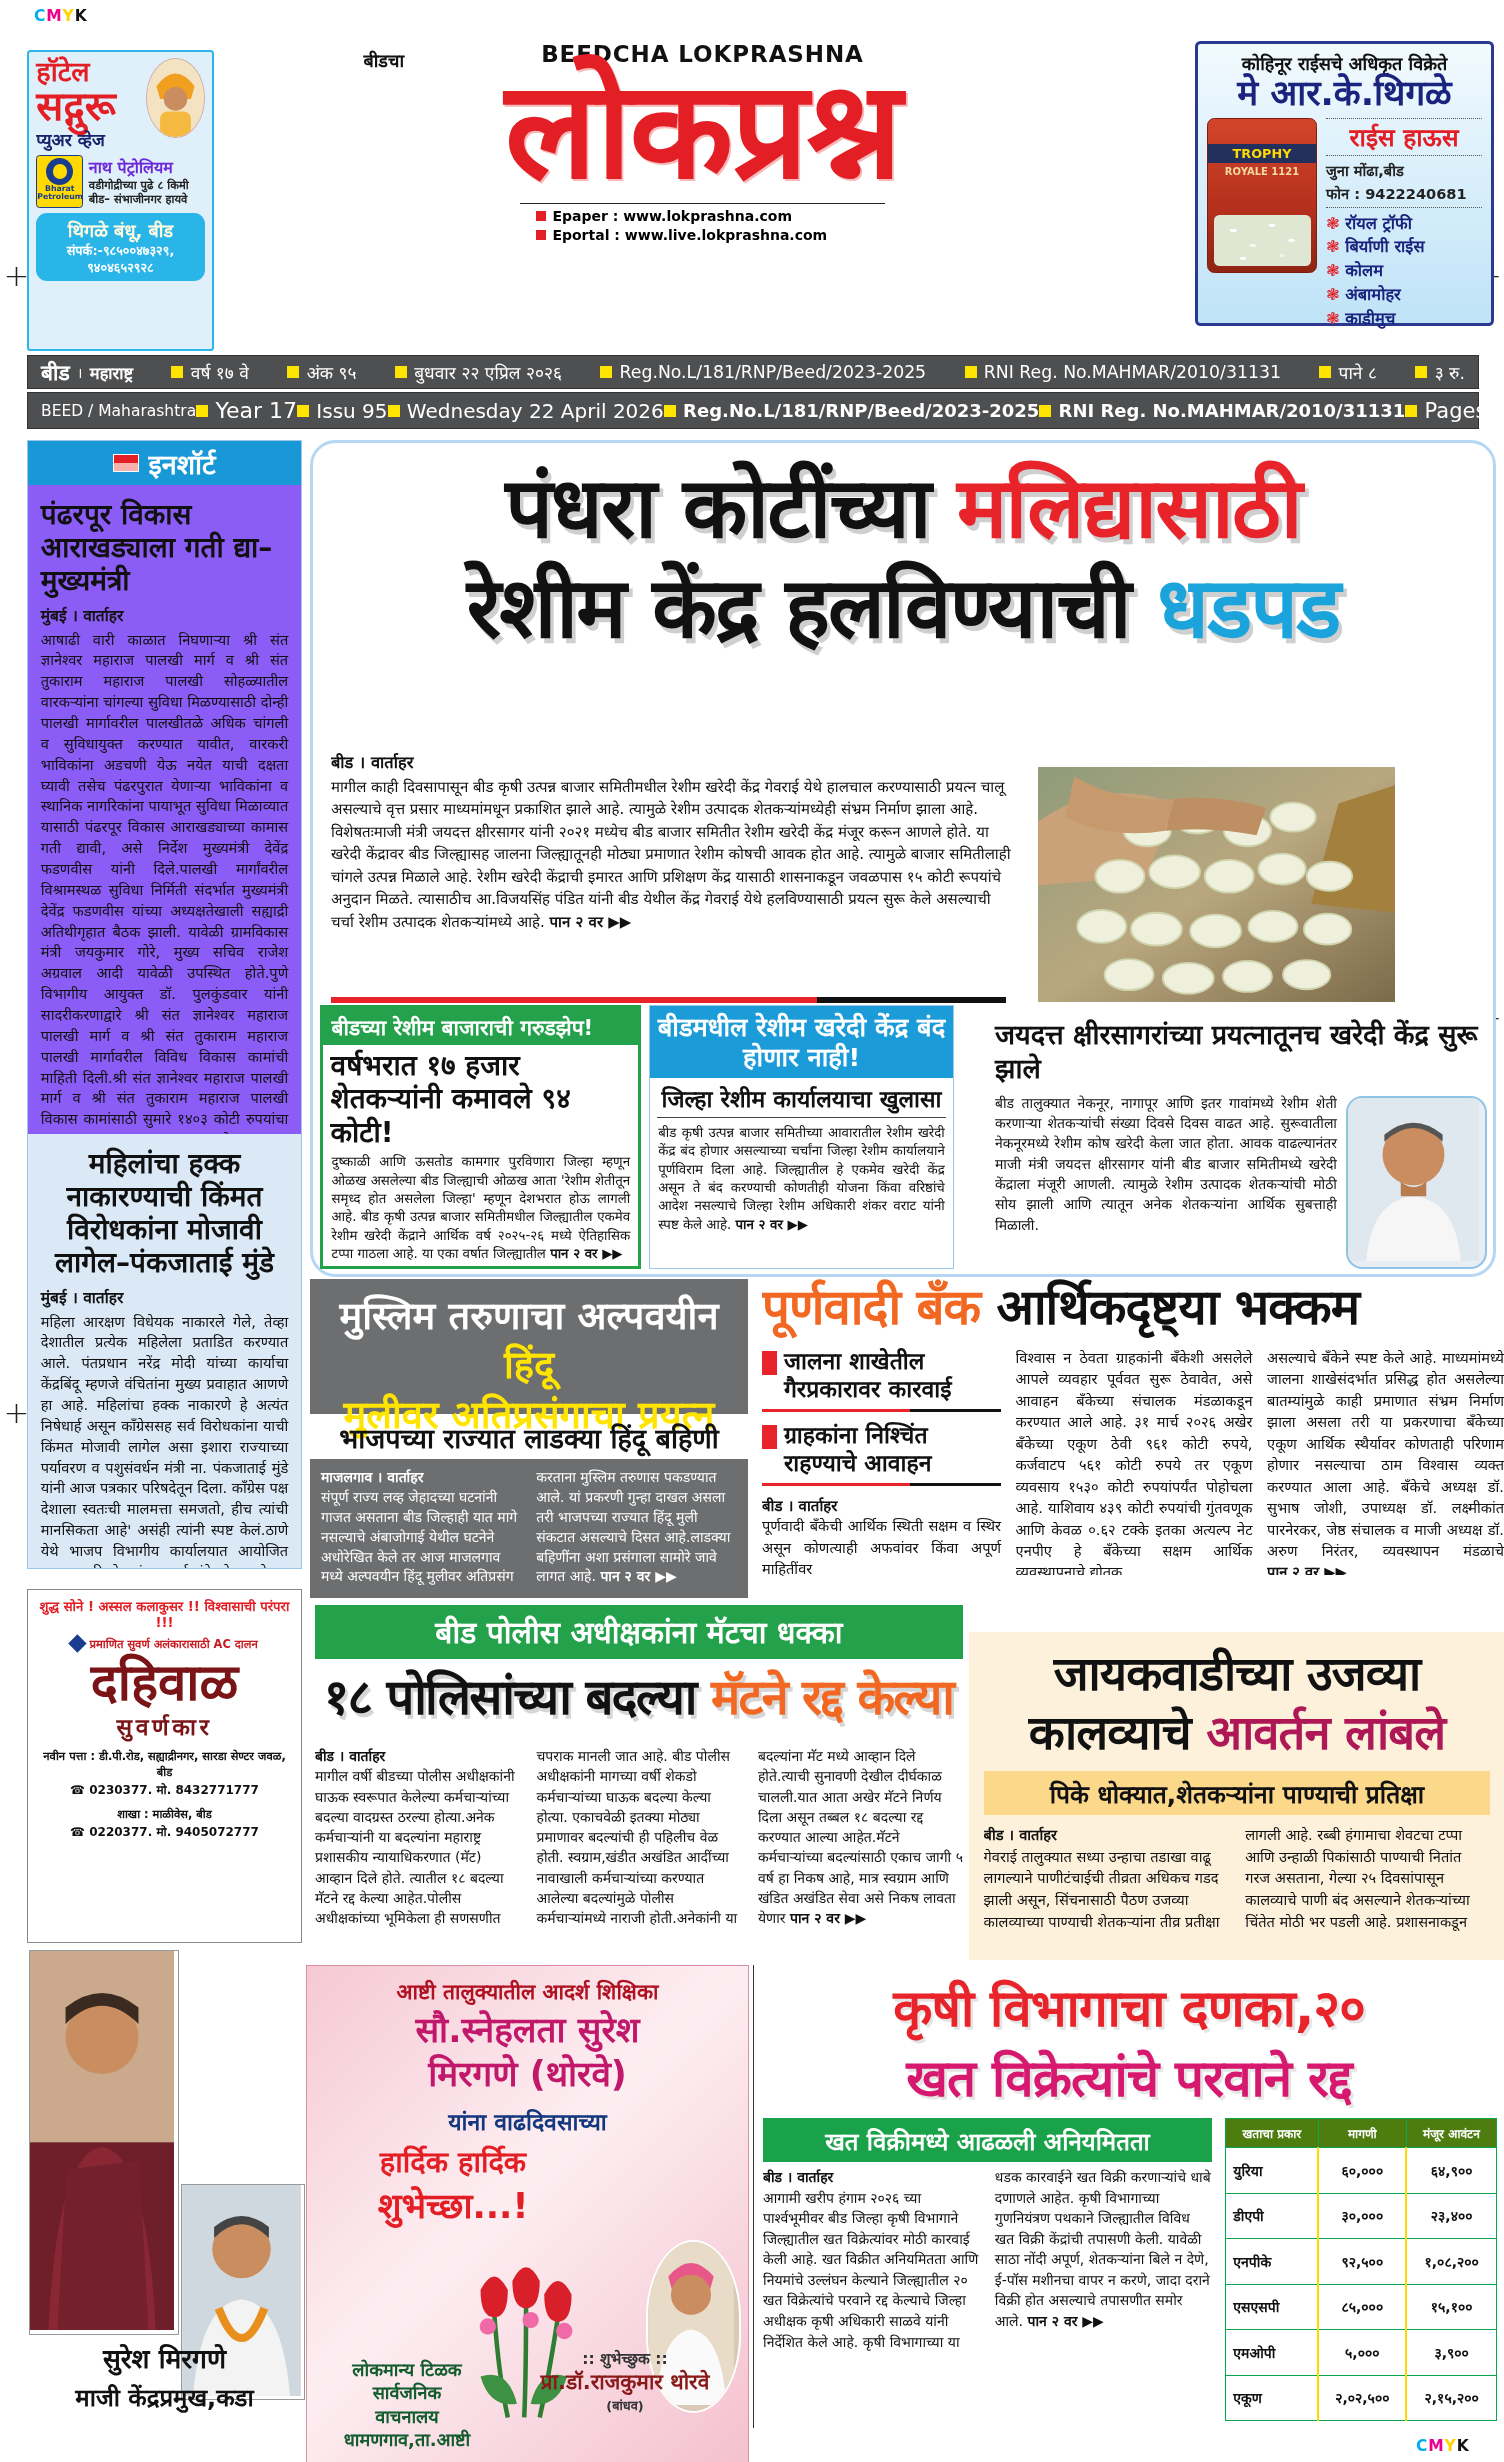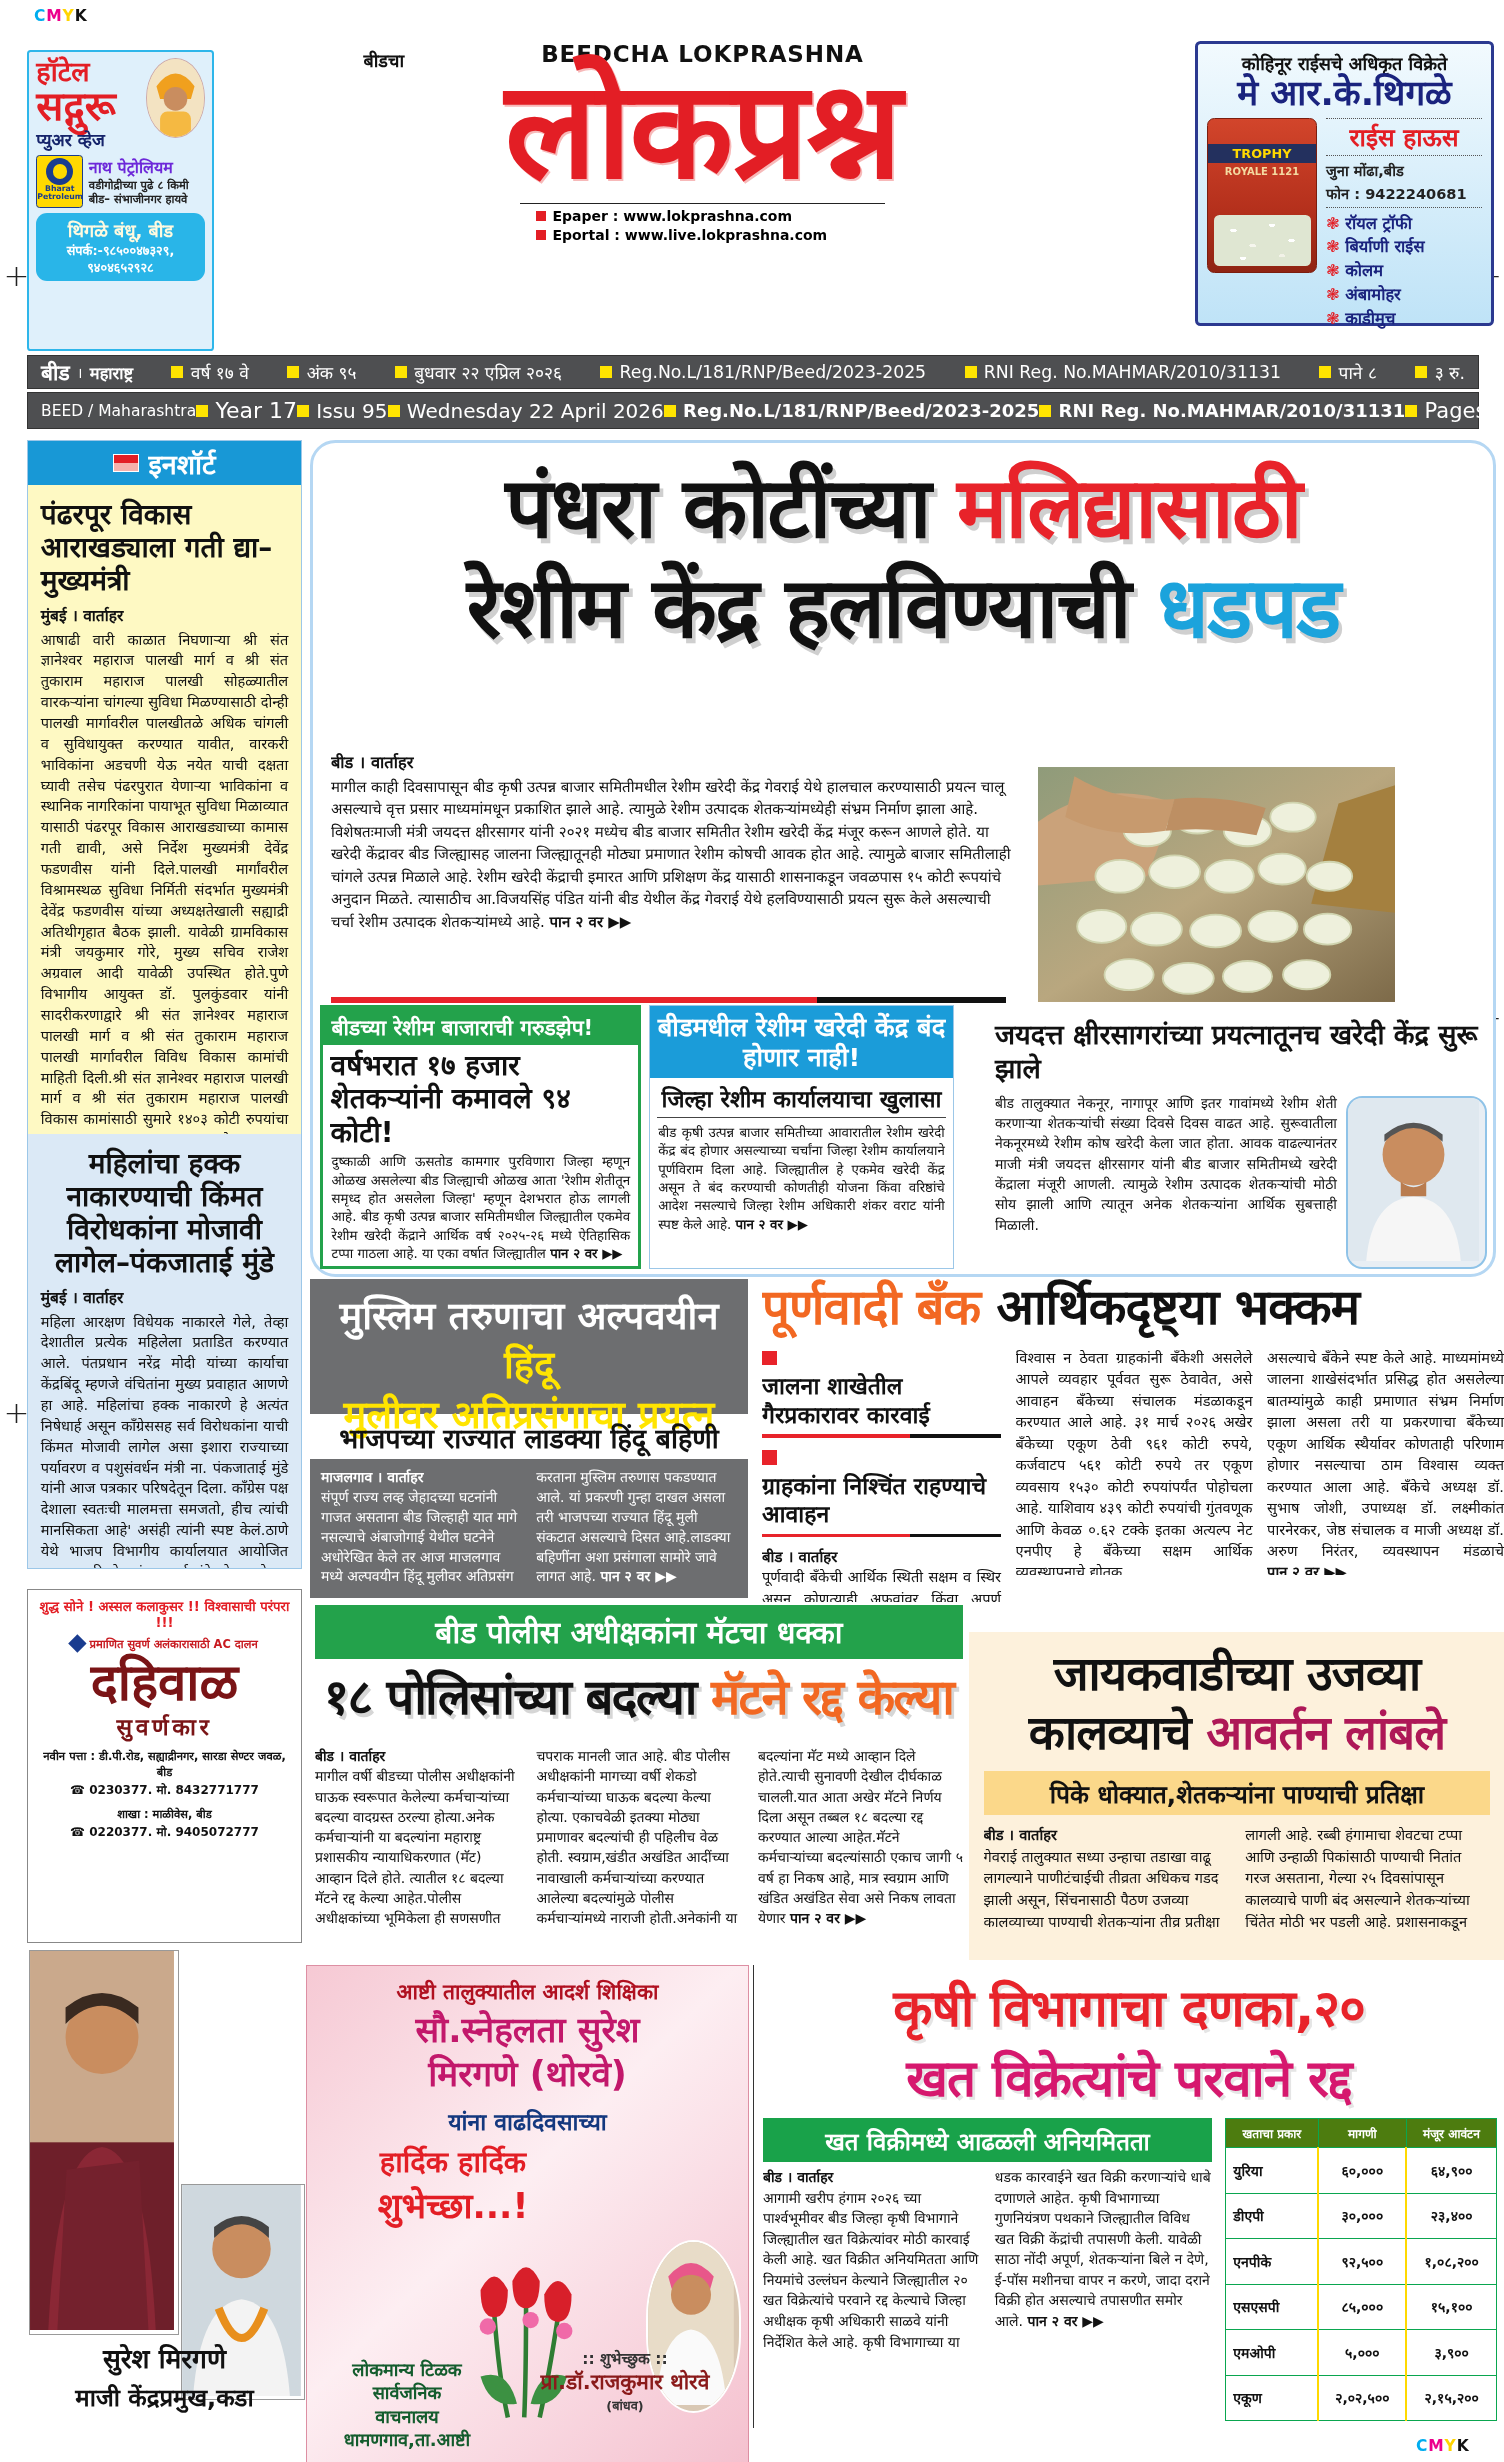--- a/index.html
+++ b/index.html
@@ -59,21 +59,21 @@
   
   .bar{background:#4e4f51;color:#fff;display:flex;align-items:center;box-sizing:border-box;padding:0 13px;border:0.9px solid #333;}
   .bar .seg{display:flex;align-items:center;white-space:nowrap;}
   .sq{display:inline-block;width:12px;height:12px;background:#ffe400;margin-right:7.3px;}
   .bar-mr{font-size:17.3px;}
   .bar-mr .place{font-size:21px;font-weight:800;}
   .bar-en{font-size:18px;}
   .bar-en .place{font-size:15.5px;}
 
   
-  .inshort{border:0.9px solid #9cc7e8;box-sizing:border-box;background:#fef9c3;}
+  .inshort{border:0.9px solid #9cc7e8;box-sizing:border-box;background:#8b5cf6;}
   .inshort .hd{background:#1898d6;color:#fff;font-size:27px;font-weight:800;height:44px;display:flex;align-items:center;justify-content:center;gap:9px;}
   .flagico{display:inline-block;width:24px;height:16.4px;background:linear-gradient(#e31e25 50%,#f6b1ac 50%);border:0.9px solid #fff;}
   .inshort .story{padding:9px 12.8px;box-sizing:border-box;}
   .inshort h3{margin:3.6px 0 7.3px;font-size:28px;line-height:1.18;font-weight:800;color:#111;}
   .inshort .by{font-size:15.5px;font-weight:bold;margin-bottom:3.6px;}
   .inshort .bd{font-size:14.6px;line-height:1.43;}
   .story2bg{background:#dbe9f6;}
 
   
   .leadwrap{border:3.6px solid #b5d7f3;border-radius:25.5px;box-sizing:border-box;background:#fff;}
@@ -103,21 +103,21 @@
   .muslimhead{background:#6d6e70;color:#fff;text-align:center;font-size:38px;font-weight:800;line-height:1.3;padding-top:12.8px;box-sizing:border-box;}
   .muslimhead .yl{color:#ffe400;}
   .muslimsub{font-size:27px;font-weight:800;text-align:center;}
   .muslimbody{background:#6d6e70;color:#fff;box-sizing:border-box;padding:9px 11px;column-count:2;column-gap:14.6px;font-size:14px;line-height:1.42;}
   .muslimbody .by{font-weight:bold;}
 
   
   .bankhead{font-size:49px;font-weight:800;white-space:nowrap;letter-spacing:-0.9px;}
   .bankhead .or{color:#f26822;}
   .bank .cols{display:flex;gap:14.6px;}
-  .bank .bullet{display:flex;gap:7.3px;font-size:23px;font-weight:800;line-height:1.22;flex-direction:column;}
+  .bank .bullet{display:flex;gap:7.3px;font-size:23px;font-weight:800;line-height:1.22;}
   .bank .bsq{flex:0 0 14.6px;width:14.6px;height:24px;background:#e8232a;margin-top:3.6px;}
   .bank .brule{height:3.6px;background:linear-gradient(to right,#e8232a 62%,#111 62%);margin:5.5px 0 9px;}
   .bank .bd{font-size:14.6px;line-height:1.47;}
   .bank .by{font-weight:bold;font-size:15px;}
 
   
   .policeband{background:#23a24b;color:#fff;font-size:30px;font-weight:800;text-align:center;padding:6.4px 0;}
   .policehead{font-size:49px;font-weight:800;white-space:nowrap;letter-spacing:-1.8px;text-shadow:2.7px 3.6px 0 #d6d6d6;}
   .policehead .or{color:#f26822;}
   .policebody{column-count:3;column-gap:16.4px;font-size:14px;line-height:1.45;}

